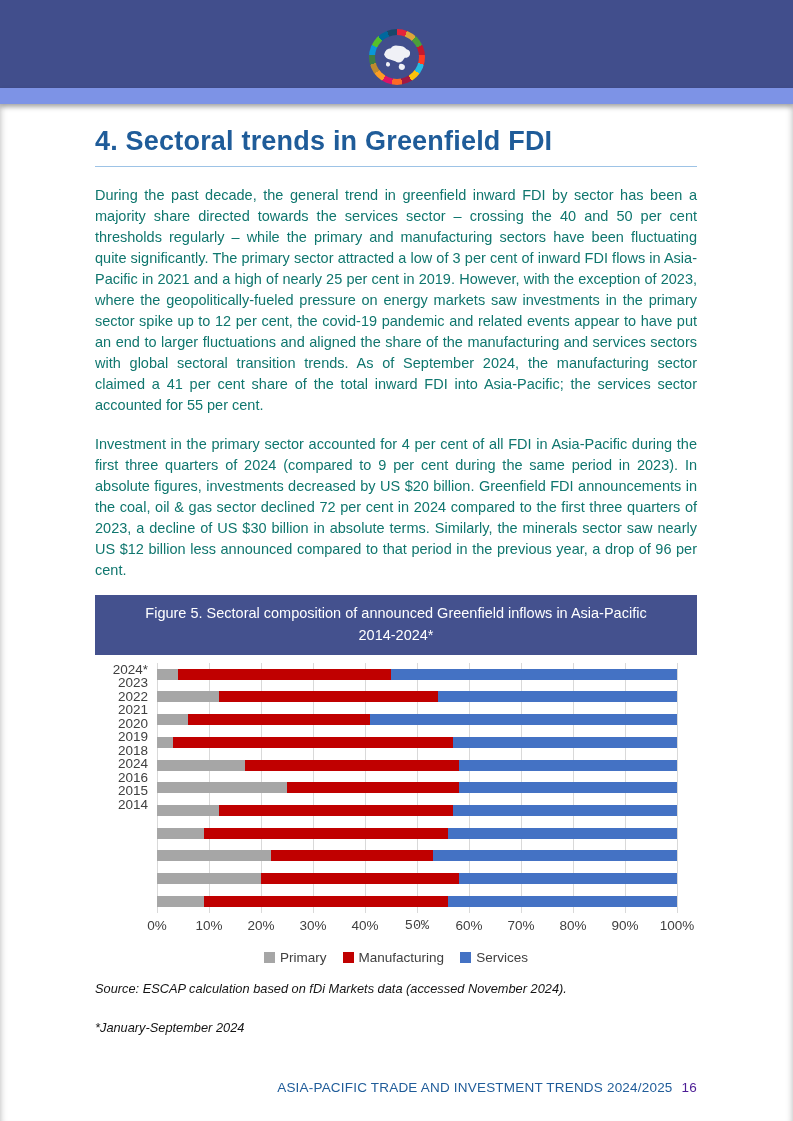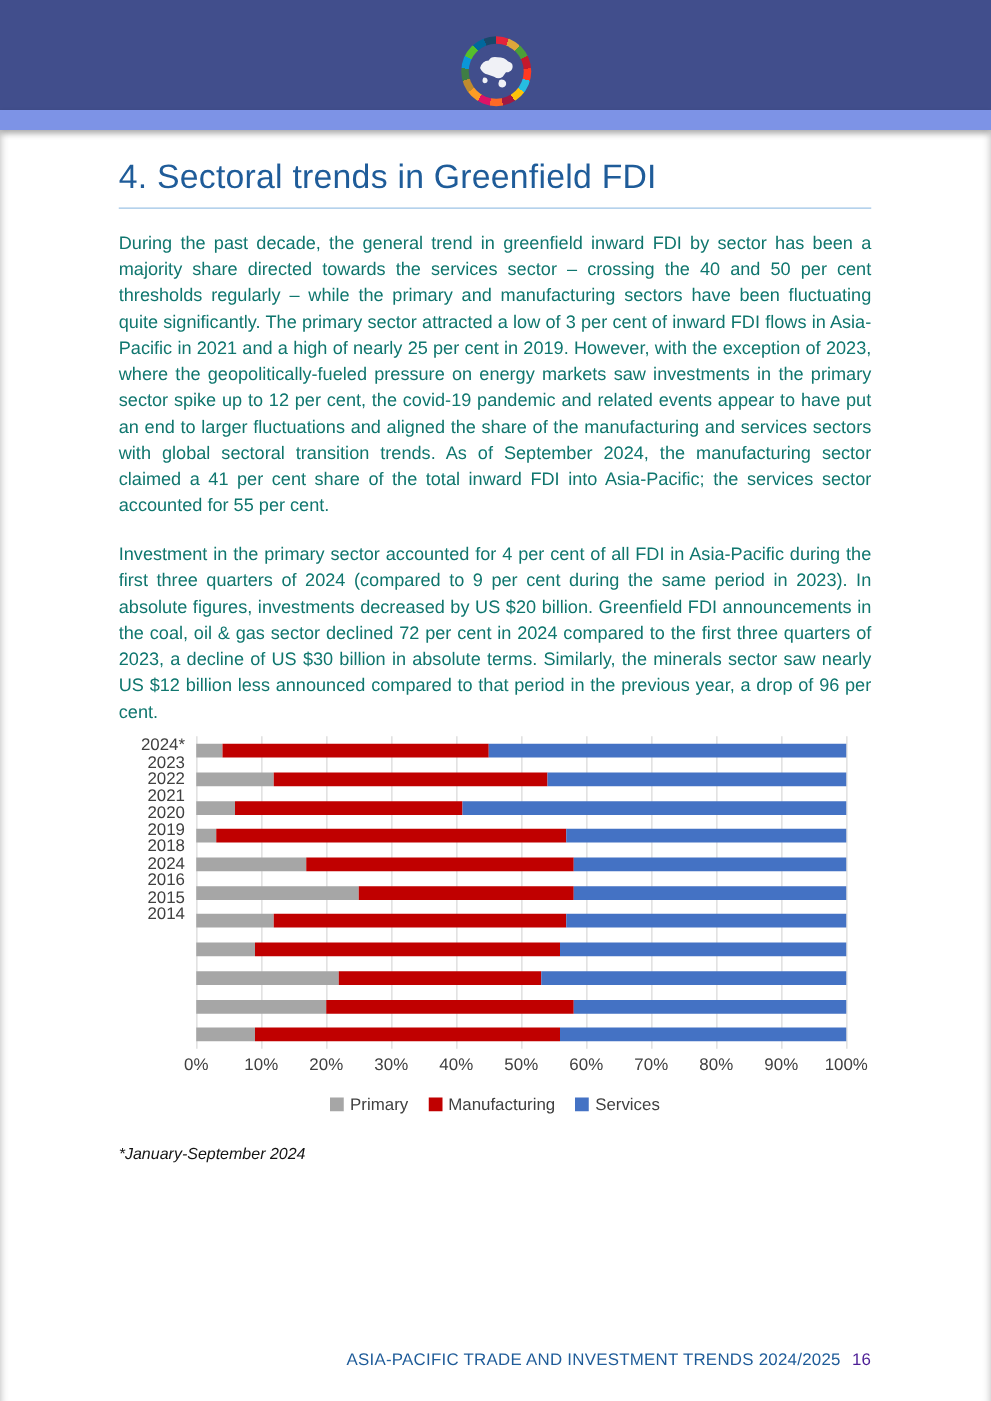--- a/index.html
+++ b/index.html
@@ -18,21 +18,21 @@
   .top-band{height:88px;background:var(--header-band,#414E8C);position:relative}
   .logo{
     position:absolute;left:50%;top:29px;transform:translateX(-50%);
     width:56px;height:56px;border-radius:50%;
     background:conic-gradient(#e5243b 0 21deg,#dda63a 21deg 42deg,#4c9f38 42deg 64deg,#c5192d 64deg 85deg,#ff3a21 85deg 106deg,#26bde2 106deg 127deg,#fcc30b 127deg 148deg,#a21942 148deg 169deg,#fd6925 169deg 191deg,#dd1367 191deg 212deg,#fd9d24 212deg 233deg,#bf8b2e 233deg 254deg,#3f7e44 254deg 275deg,#0a97d9 275deg 296deg,#56c02b 296deg 318deg,#00689d 318deg 339deg,#19486a 339deg 360deg);
     display:flex;align-items:center;justify-content:center;
   }
   .logo-inner{width:44px;height:44px;border-radius:50%;background:var(--header-band,#414E8C);display:flex;align-items:center;justify-content:center}
   .accent-band{height:16px;background:var(--accent-band,#7D93E6);box-shadow:0 3px 5px rgba(0,0,0,.35);position:relative;z-index:1}
   .content{padding:22px 96px 0 95px}
-  .page-title{font-size:27px;font-weight:400;color:var(--heading-text,#1F5C99);letter-spacing:.2px}
+  .page-title{font-size:27px;font-weight:700;color:var(--heading-text,#1F5C99);letter-spacing:.2px}
   .rule{border-bottom:1.5px solid var(--heading-rule,#9DC3E6);margin-top:9px}
   .body-par{font-size:14.5px;line-height:1.45;color:#0f766e;text-align:justify;margin-top:18px}
   .fig-title{
     margin-top:14px;background:var(--figure-title-bg,#44518E);color:#fff;
     text-align:center;font-size:14.5px;line-height:1.5;padding:8px 40px;font-weight:400;
   }
   .chart{margin-top:8px}
   .chart-body{display:flex;height:250px;padding-right:20px}
   .ylabels{width:62px;display:flex;flex-direction:column;justify-content:flex-start;align-items:flex-end;padding-right:9px}
   .ylab{font-size:13.5px;color:#404040;line-height:1}
@@ -71,20 +71,21 @@
 </header>
 <div class="accent-band"></div>
 
 <main class="content">
   <h1 class="page-title">4. Sectoral trends in Greenfield FDI</h1>
   <div class="rule"></div>
 
   <p class="body-par">During the past decade, the general trend in greenfield inward FDI by sector has been a majority share directed towards the services sector – crossing the 40 and 50 per cent thresholds regularly – while the primary and manufacturing sectors have been fluctuating quite significantly. The primary sector attracted a low of 3 per cent of inward FDI flows in Asia-Pacific in 2021 and a high of nearly 25 per cent in 2019. However, with the exception of 2023, where the geopolitically-fueled pressure on energy markets saw investments in the primary sector spike up to 12 per cent, the covid-19 pandemic and related events appear to have put an end to larger fluctuations and aligned the share of the manufacturing and services sectors with global sectoral transition trends. As of September 2024, the manufacturing sector claimed a 41 per cent share of the total inward FDI into Asia-Pacific; the services sector accounted for 55 per cent.</p>
   <p class="body-par">Investment in the primary sector accounted for 4 per cent of all FDI in Asia-Pacific during the first three quarters of 2024 (compared to 9 per cent during the same period in 2023). In absolute figures, investments decreased by US $20 billion. Greenfield FDI announcements in the coal, oil &amp; gas sector declined 72 per cent in 2024 compared to the first three quarters of 2023, a decline of US $30 billion in absolute terms. Similarly, the minerals sector saw nearly US $12 billion less announced compared to that period in the previous year, a drop of 96 per cent.</p>
 
+  <div class="fig-title">Figure 5. Sectoral composition of announced Greenfield inflows in Asia-Pacific 2014-2024*</div>
 
   <div class="chart">
     <div class="chart-body">
       <div class="ylabels">
           <div class="ylab">2024*</div>
           <div class="ylab">2023</div>
           <div class="ylab">2022</div>
           <div class="ylab">2021</div>
           <div class="ylab">2020</div>
           <div class="ylab">2019</div>
@@ -166,21 +167,21 @@
             </div>
           </div>
       </div>
     </div>
     <div class="xticks">
         <div class="xtick" style="left: 0%;">0%</div>
         <div class="xtick" style="left: 10%;">10%</div>
         <div class="xtick" style="left: 20%;">20%</div>
         <div class="xtick" style="left: 30%;">30%</div>
         <div class="xtick" style="left: 40%;">40%</div>
-        <div class="xtick" style="left: 50%;">50%</div>
+        <div class="xtick" style="left: 50%; font-family: Liberation Mono, monospace;">50%</div>
         <div class="xtick" style="left: 60%;">60%</div>
         <div class="xtick" style="left: 70%;">70%</div>
         <div class="xtick" style="left: 80%;">80%</div>
         <div class="xtick" style="left: 90%;">90%</div>
         <div class="xtick" style="left: 100%;">100%</div>
       </div>
     <div class="legend">
         <div class="litem">
           <span class="lswatch" style="background: rgb(166, 166, 166);"></span>
           <span class="llabel">Primary</span>
@@ -189,18 +190,19 @@
           <span class="lswatch" style="background: rgb(192, 0, 0);"></span>
           <span class="llabel">Manufacturing</span>
         </div>
         <div class="litem">
           <span class="lswatch" style="background: rgb(68, 114, 196);"></span>
           <span class="llabel">Services</span>
         </div>
       </div>
   </div>
 
+  <p class="source">Source: ESCAP calculation based on fDi Markets data (accessed November 2024).</p>
   <p class="note">*January-September 2024</p>
 </main>
 
 <footer class="footer">
   <span>ASIA-PACIFIC TRADE AND INVESTMENT TRENDS 2024/2025</span><span class="pageno">16</span>
 </footer>
 
 </body></html>

